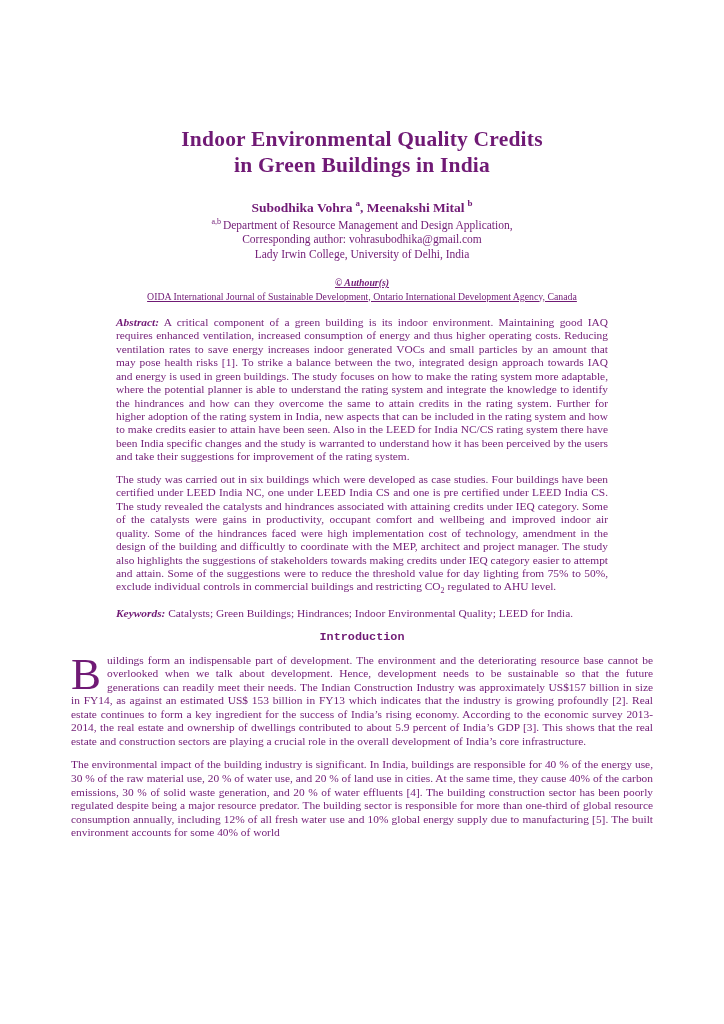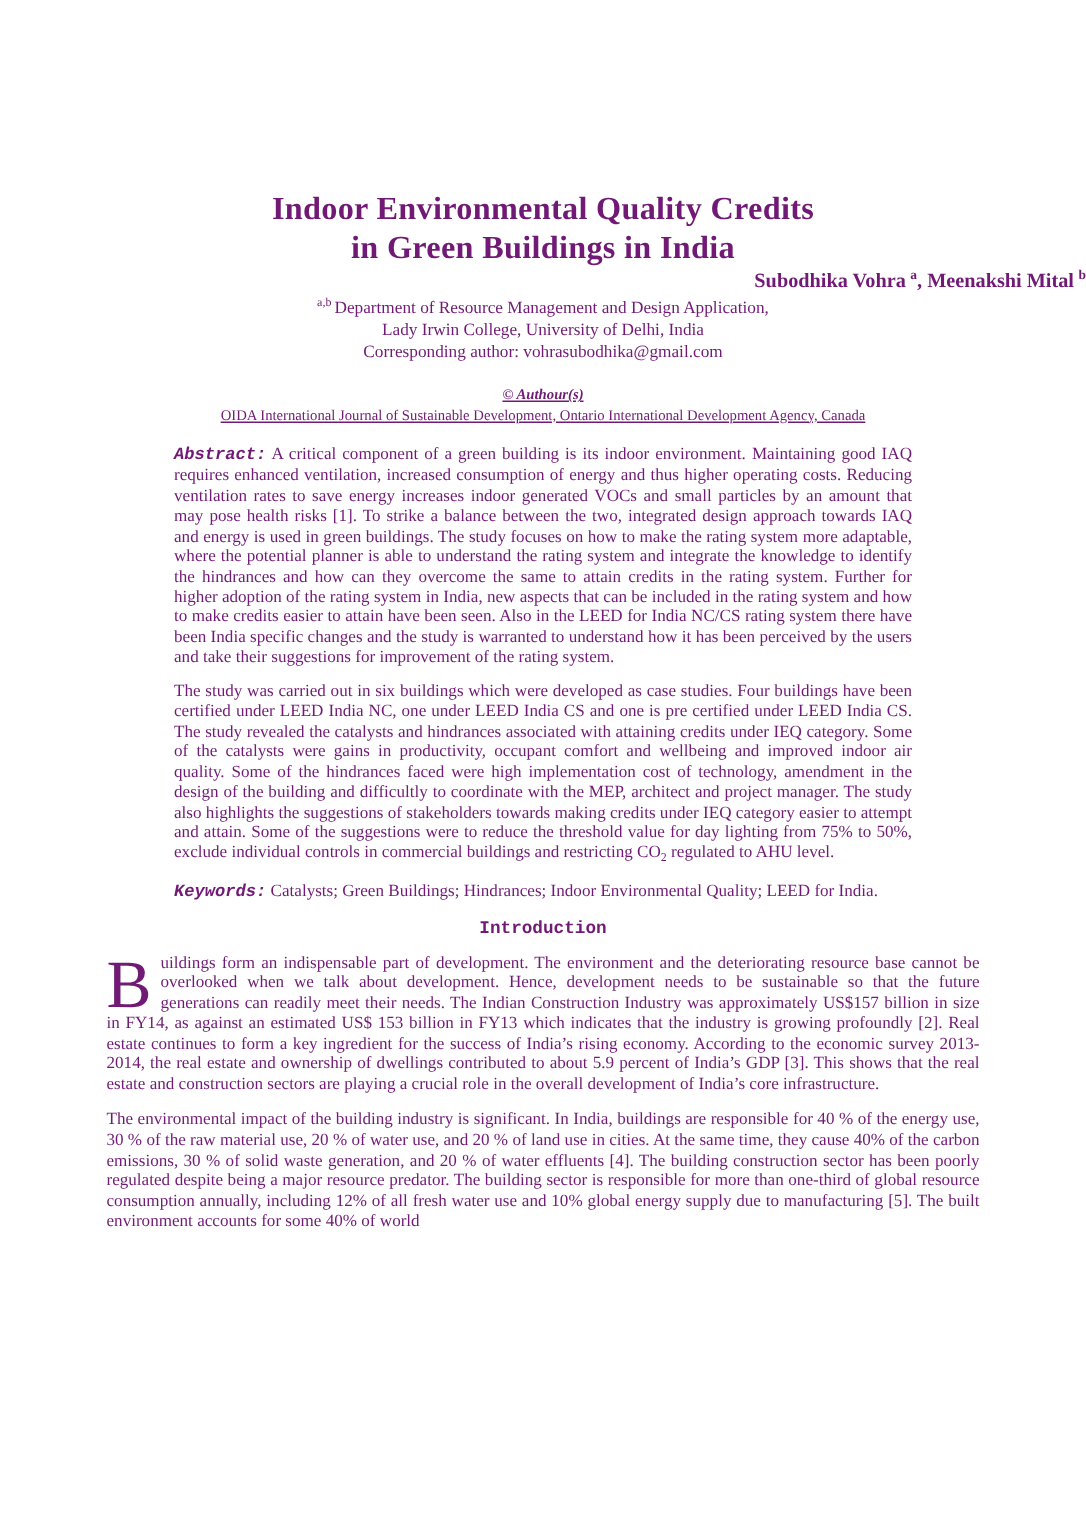--- a/index.html
+++ b/index.html
@@ -20,21 +20,22 @@
   .title {
     text-align: center;
     font-size: 21.5px;
     font-weight: bold;
     line-height: 1.22;
     letter-spacing: 0.2px;
   }
 
   
   .authors {
-    text-align: right;
+    text-align: center;
+    margin-top: 20px;
     font-size: 13.5px;
     font-weight: bold;
   }
   .authors .sup {
     font-size: 9px;
     vertical-align: super;
     margin-left: 3px;
     font-weight: bold;
   }
   .affiliation {
@@ -65,21 +66,21 @@
 
   
   .abstract-block {
     width: 492px;
     margin: 13px auto 0 auto;
     text-align: justify;
     font-size: 11.4px;
     line-height: 13.45px;
   }
   .abstract-block p { margin-bottom: 9px; }
-  .lbl-bi { font-weight: bold; font-style: italic; font-family: Liberation Mono, monospace; }
+  .lbl-bi { font-weight: bold; font-style: italic; }
   .sub { font-size: 70%; vertical-align: sub; }
 
   
   .section-heading {
     text-align: center;
     font-weight: bold;
     font-size: 11.8px;
     margin-top: 3px;
     margin-bottom: 10px;
     font-family: Liberation Mono, monospace;
@@ -111,22 +112,22 @@
   <div class="title">
     <div>Indoor Environmental Quality Credits</div>
     <div>in Green Buildings in India</div>
   </div>
 
   <div class="authors"><span>Subodhika Vohra</span><span class="sup">a</span><span>,</span>
     <span>Meenakshi Mital</span><span class="sup">b</span></div>
 
   <div class="affiliation">
     <div><span class="sup">a,b</span><span>Department of Resource Management and Design Application,</span></div>
+    <div>Corresponding author: vohrasubodhika@gmail.com</div>
     <div>Lady Irwin College, University of Delhi, India</div>
-    <div>Corresponding author: vohrasubodhika@gmail.com</div>
   </div>
 
   <div class="imprint">
     <div class="copyright">© Authour(s)</div>
     <div>OIDA International Journal of Sustainable Development, Ontario International Development Agency, Canada</div>
   </div>
 
   <div class="abstract-block">
     <p><span class="lbl-bi">Abstract:</span>
       <span>A critical component of a green building is its indoor environment. Maintaining good IAQ requires enhanced ventilation, increased consumption of energy and thus higher operating costs. Reducing ventilation rates to save energy increases indoor generated VOCs and small particles by an amount that may pose health risks [1]. To strike a balance between the two, integrated design approach towards IAQ and energy is used in green buildings. The study focuses on how to make the rating system more adaptable, where the potential planner is able to understand the rating system and integrate the knowledge to identify the hindrances and how can they overcome the same to attain credits in the rating system. Further for higher adoption of the rating system in India, new aspects that can be included in the rating system and how to make credits easier to attain have been seen. Also in the LEED for India NC/CS rating system there have been India specific changes and the study is warranted to understand how it has been perceived by the users and take their suggestions for improvement of the rating system.</span></p>

